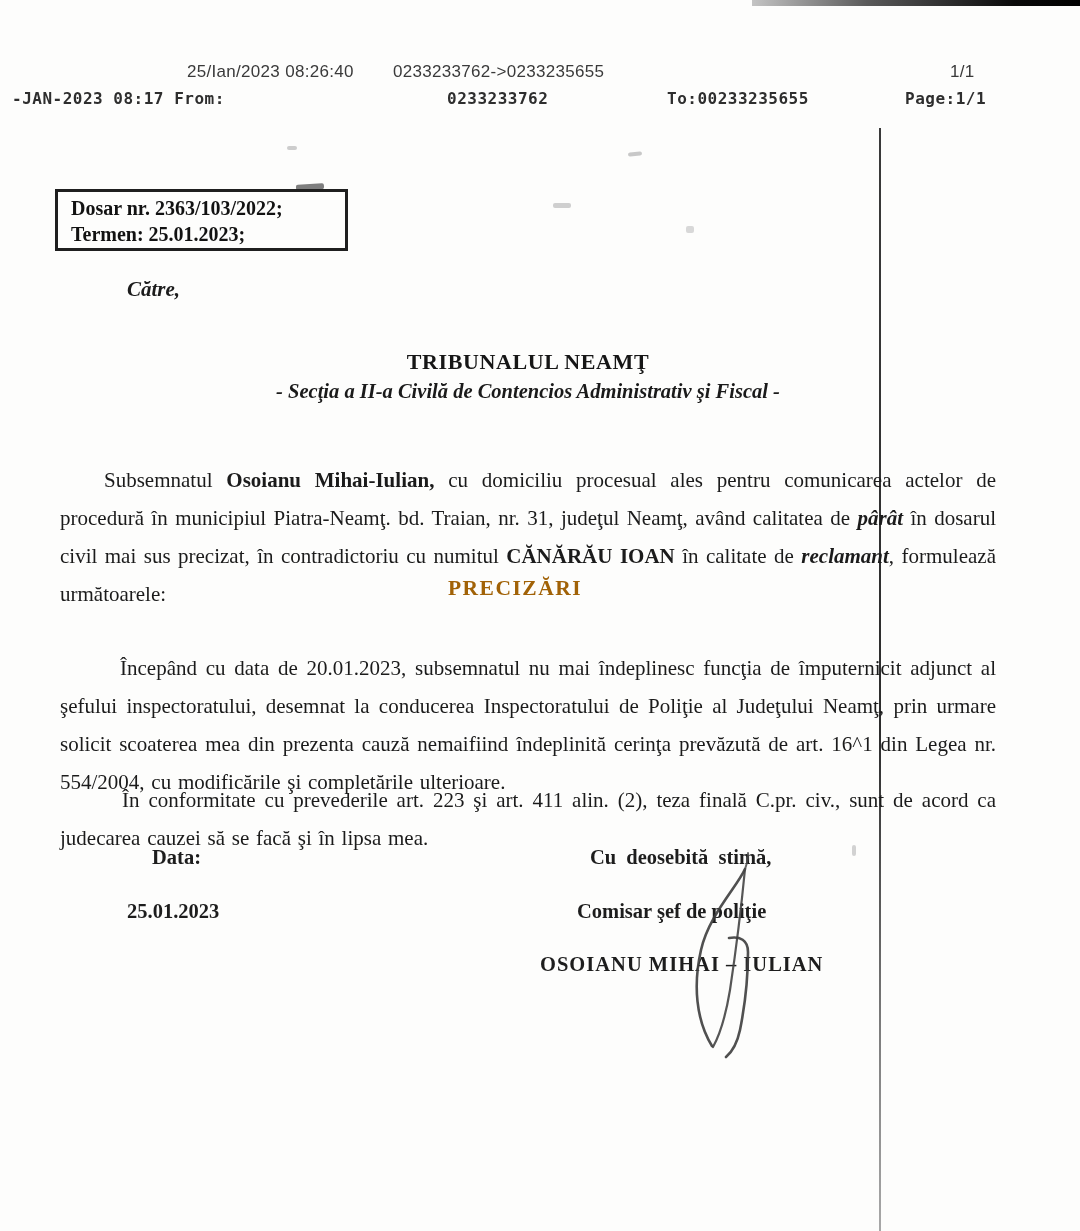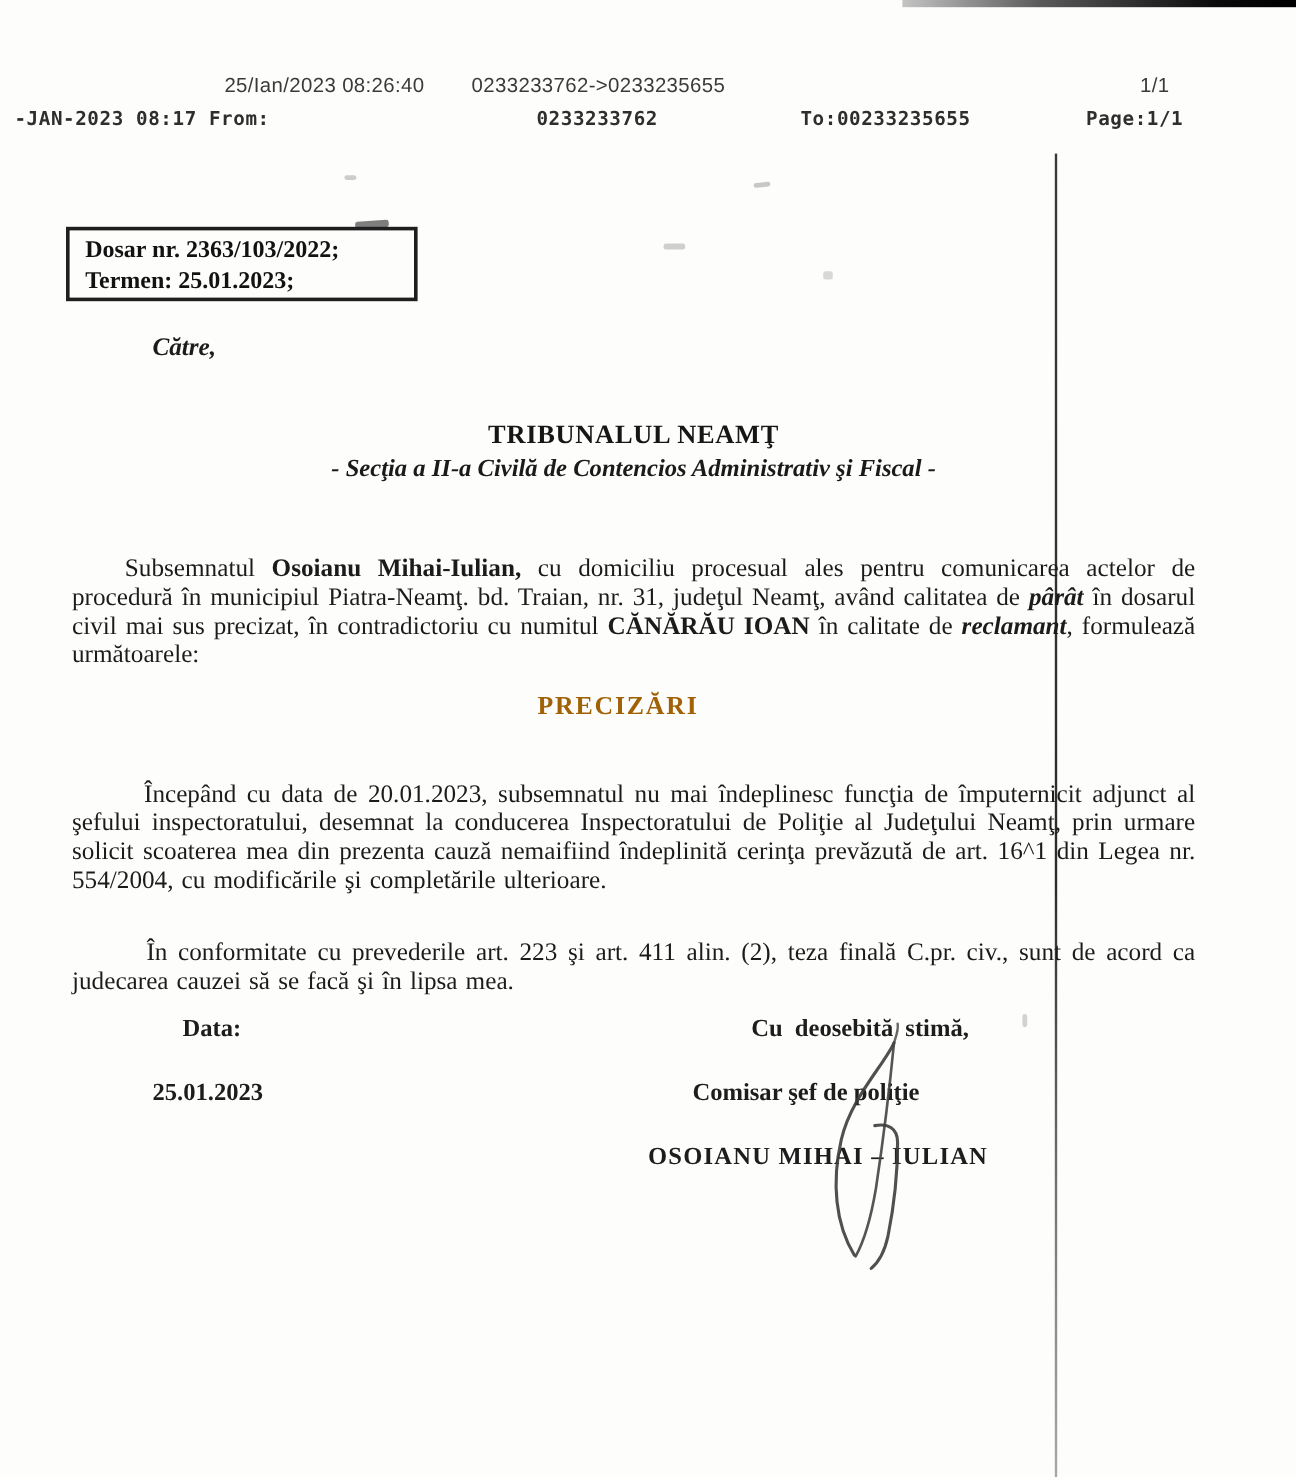--- a/index.html
+++ b/index.html
@@ -18,30 +18,30 @@
   
   .case-box{
     position:absolute;left:55px;top:189px;width:293px;height:62px;
     border:3px solid #1f1f1f;box-sizing:border-box;padding:3px 0 0 13px;
     font-weight:bold;font-size:20px;line-height:26px;color:#121212;
   }
   .salutation{position:absolute;left:127px;top:277px;font-size:21px;font-weight:bold;font-style:italic;}
   .court{position:absolute;left:0;top:349px;width:1056px;text-align:center;}
   .court-title{font-size:22px;font-weight:bold;letter-spacing:.6px;color:#161616;}
   .court-section{font-size:20.5px;font-weight:bold;font-style:italic;margin-top:5px;color:#1a1a1a;}
-  .para{position:absolute;left:60px;width:936px;font-size:21px;line-height:24px;
+  .para{position:absolute;left:60px;width:936px;font-size:21px;line-height:38px;
         text-align:justify;word-spacing:1.5px;color:#1b1b1b;}
   .p1{top:440px;text-indent:44px;}
   .heading{position:absolute;left:60px;top:576px;width:910px;text-align:center;
            font-size:21.5px;font-weight:bold;letter-spacing:1.5px;color:#a16207;}
   .p2{top:628px;text-indent:60px;}
   .p3{top:760px;text-indent:62px;}
   .closing span{position:absolute;white-space:nowrap;font-weight:bold;font-size:20.5px;color:#1d1d1d;}
   .c-datelabel{left:152px;top:846px;}
-  .c-salute{left:590px;top:846px;word-spacing:5px;margin-left:36px;}
+  .c-salute{left:590px;top:846px;word-spacing:5px;}
   .c-datevalue{left:127px;top:900px;}
   .c-rank{left:577px;top:900px;}
   .c-name{left:540px;top:953px;font-size:21.5px;letter-spacing:1px;}
   
   .artifact-vline{position:absolute;left:879px;top:128px;width:2px;height:1103px;
     background:linear-gradient(#3a3a3a,#2c2c2c 55%,#7d7d7d 82%,#a8a8a8);}
   .artifact-topbar{position:absolute;left:752px;top:0;width:328px;height:6px;
     background:linear-gradient(to right,#c4c4c4,#5a5a5a 35%,#0a0a0a 80%,#000);}
   .speck{position:absolute;border-radius:2px;}
   .signature{position:absolute;left:660px;top:845px;width:120px;height:225px;}

